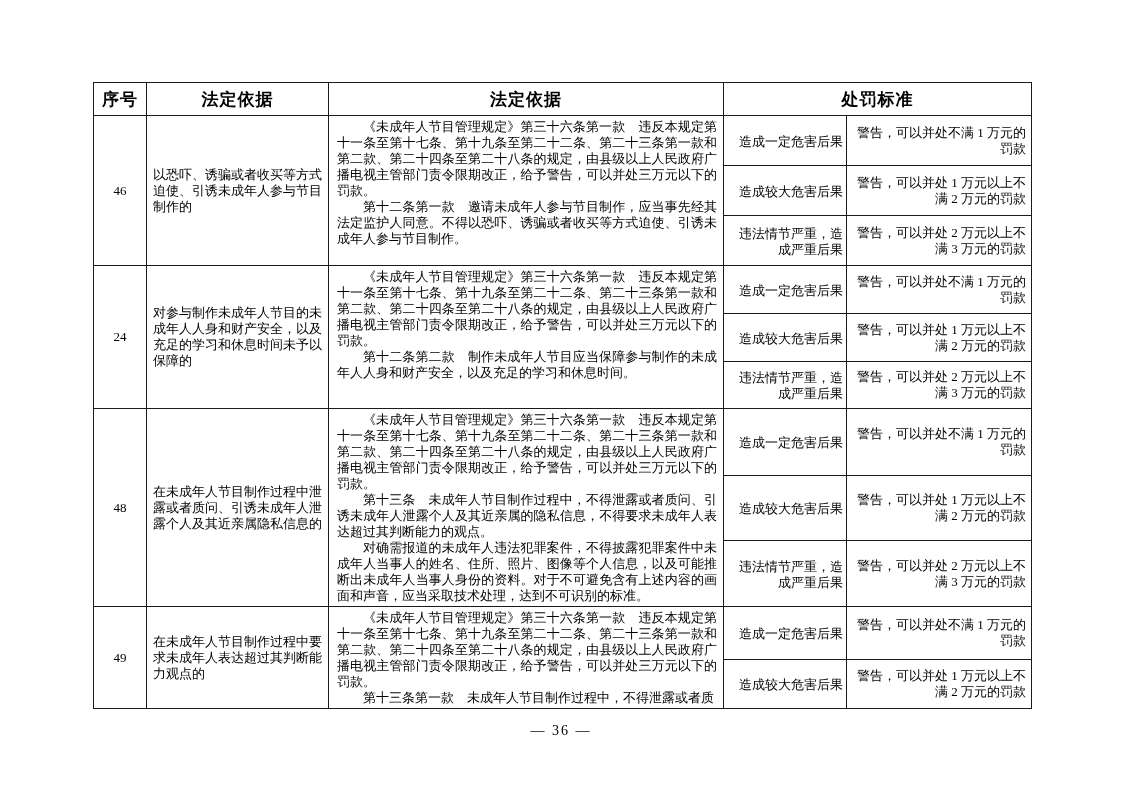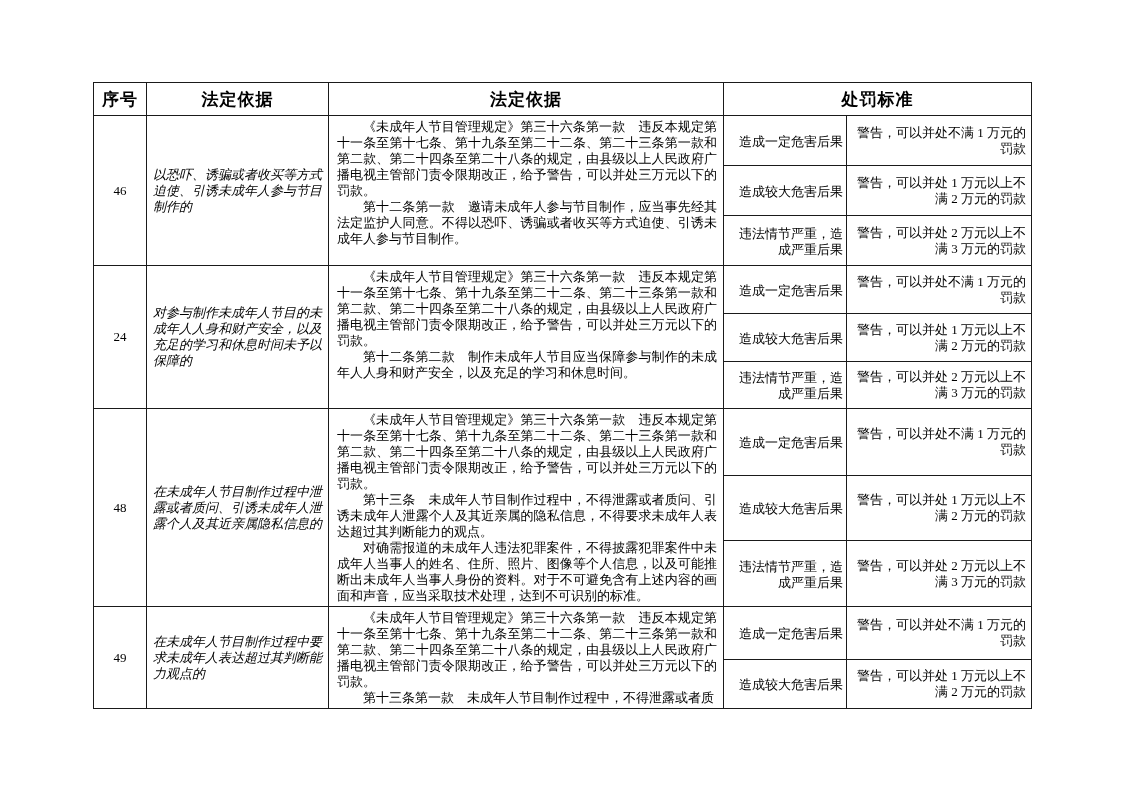--- a/index.html
+++ b/index.html
@@ -43,21 +43,20 @@
     line-height: 16px;
   }
   td.cell-no {
     text-align: center;
     vertical-align: middle;
   }
   td.cell-violation {
     vertical-align: middle;
     text-align: left;
     padding: 4px 6px;
-    font-style: italic;
   }
   td.cell-basis {
     vertical-align: top;
     text-align: justify;
     text-justify: inter-character;
     padding: 3px 6px 2px 8px;
   }
   td.cell-basis p {
     margin: 0;
     text-indent: 2em;
@@ -181,14 +180,15 @@
         <td class="cell-cond">造成一定危害后果</td>
         <td class="cell-std">警告，可以并处不满 1 万元的罚款</td>
       </tr>
       <tr class="h49">
         <td class="cell-cond">造成较大危害后果</td>
         <td class="cell-std">警告，可以并处 1 万元以上不满 2 万元的罚款</td>
       </tr>
     </tbody>
   </table>
 
+  <div class="page-number">— 36 —</div>
 
 </div>
 
 </body></html>

